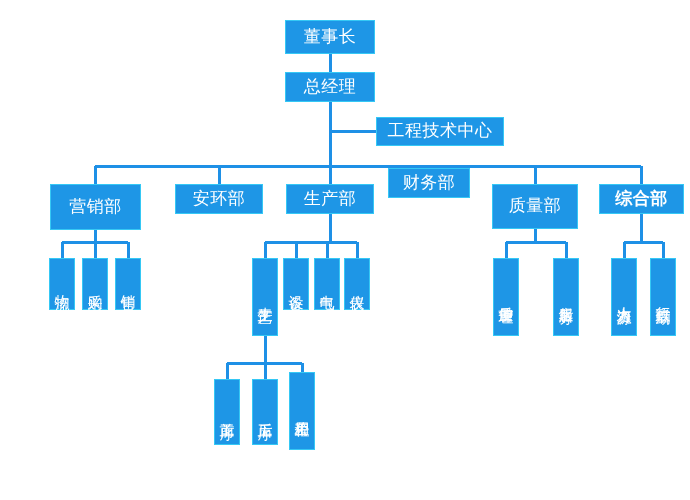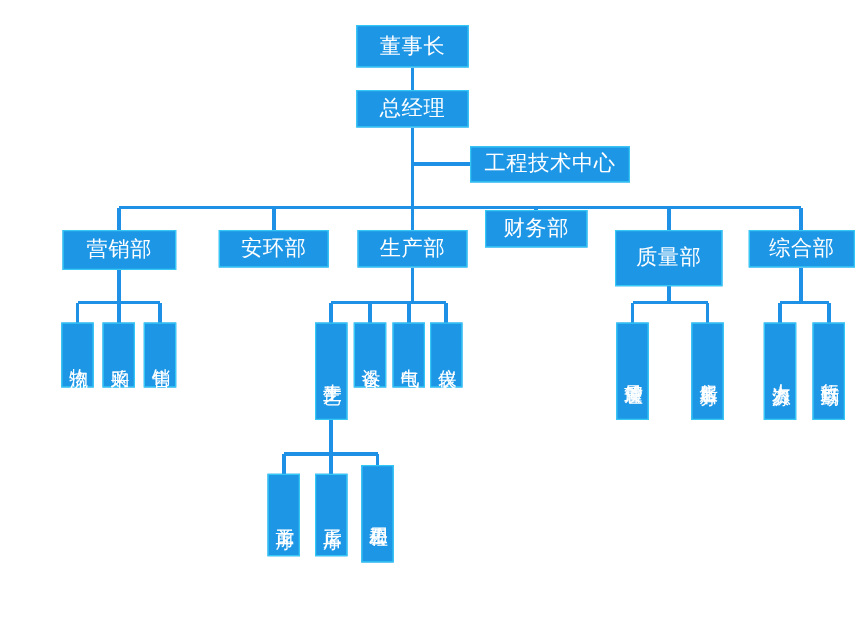--- a/index.html
+++ b/index.html
@@ -114,36 +114,36 @@
   </div>
 
   <div class="node horiz" style="left:285px; top:72px; width:90px; height:30px;">
     <span class="node-label">总经理</span>
   </div>
 
   <div class="node horiz" style="left:376px; top:117px; width:128px; height:29px;">
     <span class="node-label">工程技术中心</span>
   </div>
 
-  <div class="node horiz" style="left:50px; top:184px; width:91px; height:32px;">
+  <div class="node horiz" style="left:50px; top:184px; width:91px; height:46px;">
     <span class="node-label">营销部</span>
   </div>
   <div class="node horiz" style="left:286px; top:184px; width:88px; height:30px;">
     <span class="node-label">生产部</span>
   </div>
   <div class="node horiz" style="left:175px; top:184px; width:88px; height:30px;">
     <span class="node-label">安环部</span>
   </div>
   <div class="node horiz" style="left:388px; top:168px; width:82px; height:30px;">
     <span class="node-label">财务部</span>
   </div>
   <div class="node horiz" style="left:492px; top:184px; width:86px; height:45px;">
     <span class="node-label">质量部</span>
   </div>
-  <div class="node horiz" style="left:599px; top:184px; width:85px; height:30px;">
+  <div class="node horiz" style="left:599px; top:184px; width:85px; height:30px;font-weight:bold;">
     <span class="node-label">综合部</span>
   </div>
 
   <div class="node vert" style="left:49px; top:258px; width:26px; height:52px;">
     <span class="node-label">物流</span>
   </div>
   <div class="node vert" style="left:82px; top:258px; width:26px; height:52px;">
     <span class="node-label">采购</span>
   </div>
   <div class="node vert" style="left:115px; top:258px; width:26px; height:52px;">

